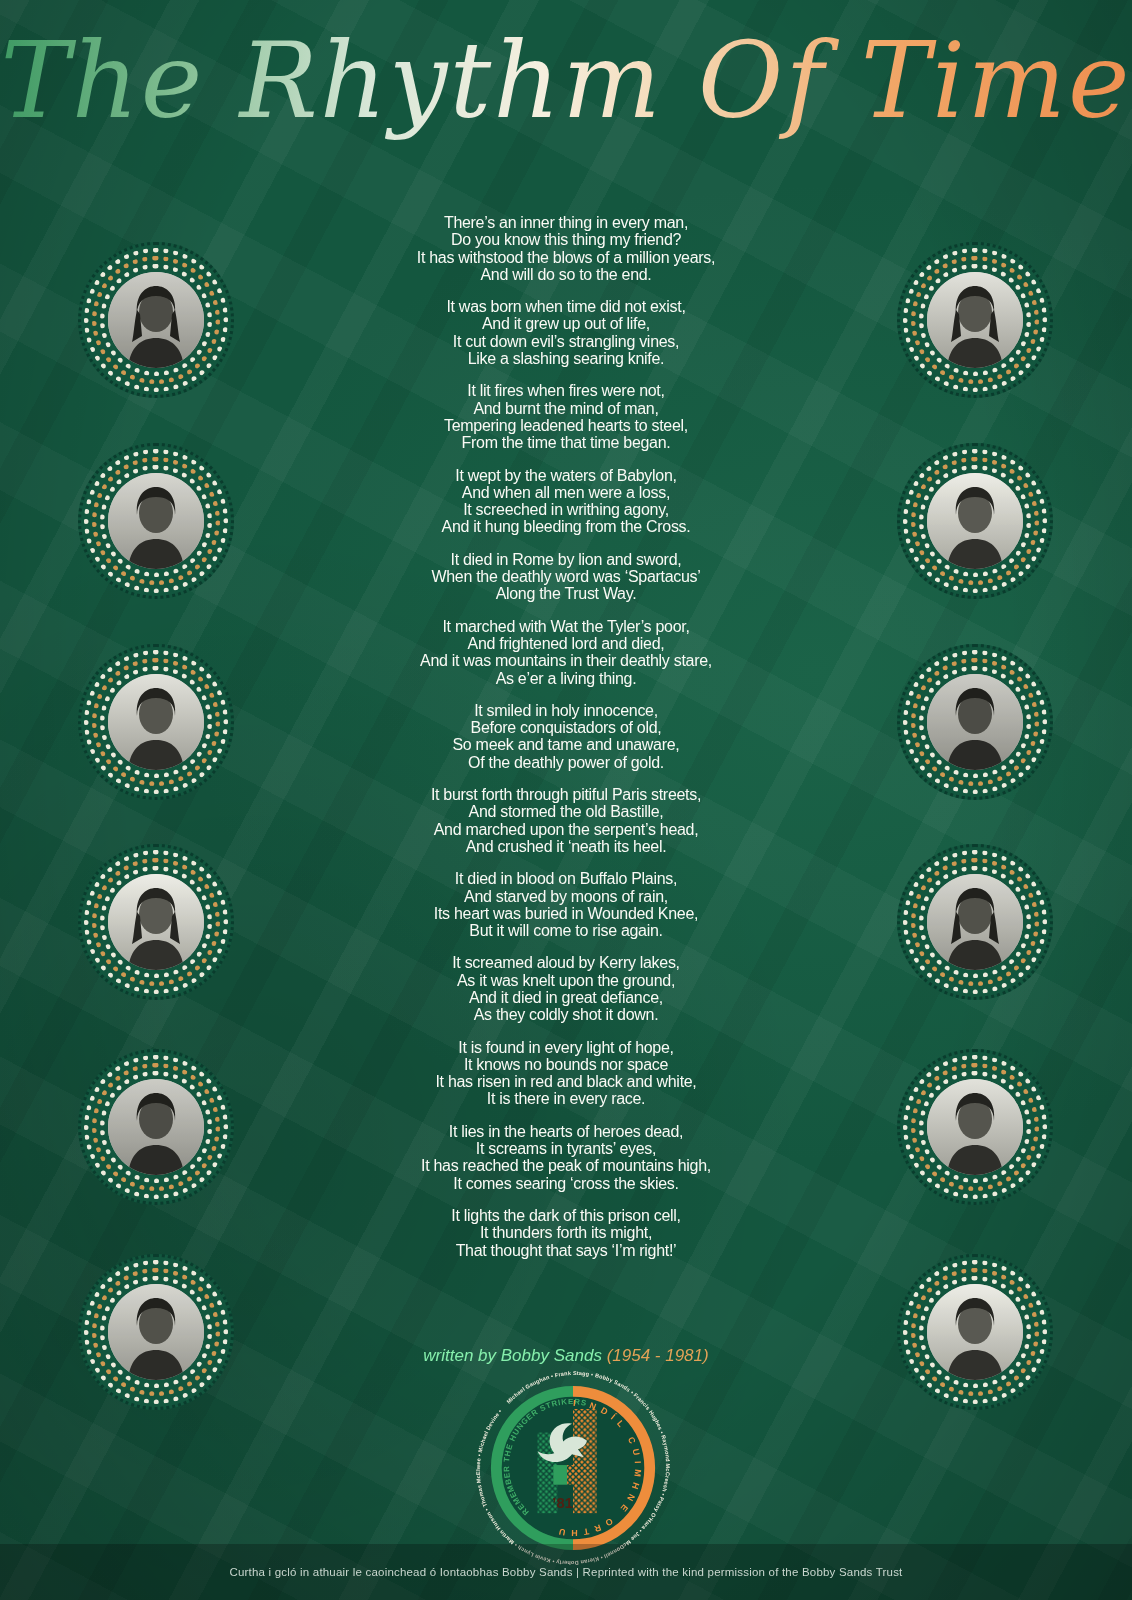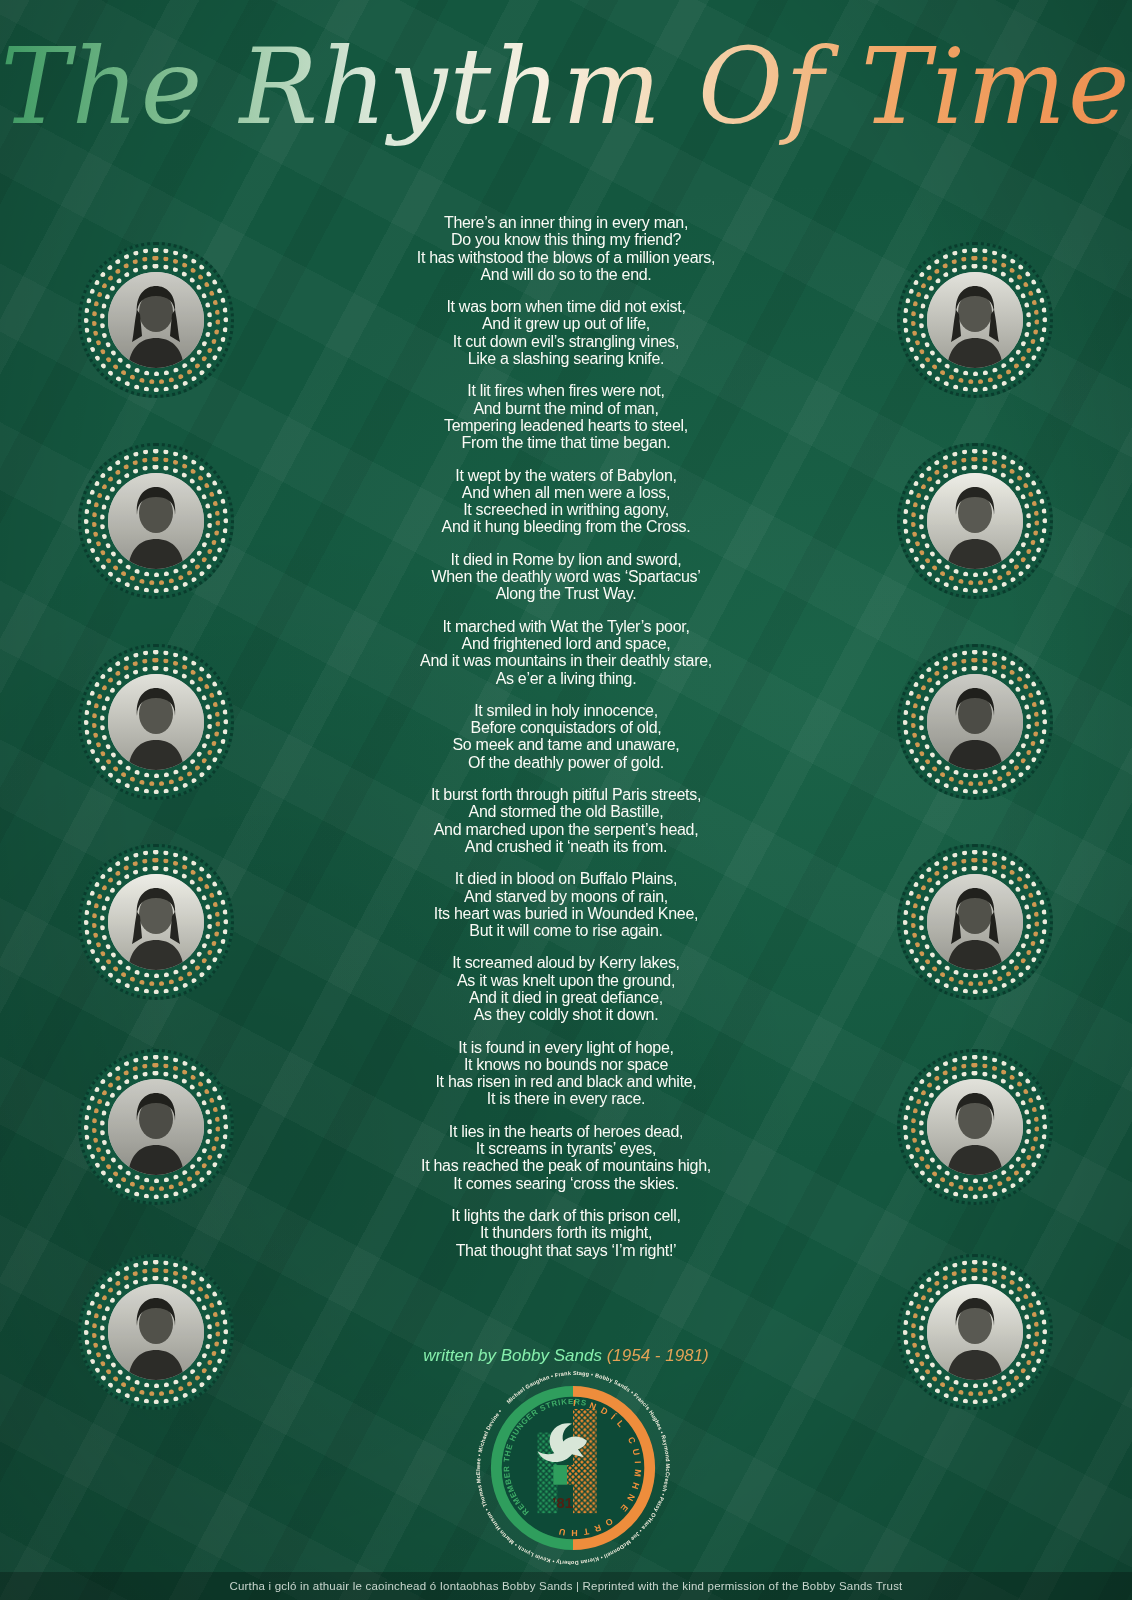--- a/index.html
+++ b/index.html
@@ -15,21 +15,21 @@
       repeating-linear-gradient(118deg, rgba(255,255,255,0.04) 0 26px, transparent 26px 70px, rgba(0,0,0,0.06) 70px 96px, transparent 96px 150px),
       repeating-linear-gradient(28deg, rgba(255,255,255,0.03) 0 60px, transparent 60px 140px),
       radial-gradient(900px 700px at 72% 42%, rgba(45,130,95,0.28), transparent 70%),
       radial-gradient(800px 900px at 22% 72%, rgba(0,0,0,0.16), transparent 70%);
   }
   .vignette{
     position:absolute;inset:0;pointer-events:none;
     background:radial-gradient(ellipse at 50% 42%, transparent 55%, rgba(0,0,0,0.22) 100%);
   }
   .title{
-    position:absolute;top:20px;left:0;right:0;margin:0;text-align:center;
+    position:absolute;top:14px;left:0;right:0;margin:0;text-align:center;
     font:italic 104px/1.3 "DejaVu Serif",serif;letter-spacing:2px;
     background:linear-gradient(90deg,#3E9A63 0%,#7FBC90 15%,#D9E7D8 33%,#F5EFDF 48%,#F4D8B4 60%,#F1A768 78%,#EE8F50 100%);
     -webkit-background-clip:text;background-clip:text;color:transparent;
   }
   .poem{
     position:absolute;top:214px;left:286px;width:560px;text-align:center;
     color:#FAFAF5;font-weight:normal;font-size:16px;line-height:17.3px;letter-spacing:-0.3px;
   }
   .stanza{margin:0 0 15px 0;}
   .attribution{
@@ -49,21 +49,21 @@
   .med .photo{position:absolute;inset:30px;border-radius:50%;overflow:hidden;background:#C9C9C2;}
   .med .photo svg{width:100%;height:100%;display:block;}
   .col-left{left:78px;} .col-right{left:897px;}
   .row-1{top:242px}.row-2{top:443px}.row-3{top:644px}.row-4{top:844px}.row-5{top:1049px}.row-6{top:1254px}
   .med:nth-of-type(odd) .photo svg{filter:brightness(0.93);}
   
   .emblem{position:absolute;left:455px;top:1350px;width:236px;height:236px;}
   .emblem text{font-family:"Liberation Sans",sans-serif;}
   
   .footer{
-    position:absolute;left:0;right:0;bottom:0;height:28px;
+    position:absolute;left:0;right:0;bottom:0;height:56px;
     background:rgba(0,0,0,0.25);
     display:flex;align-items:center;justify-content:center;
     color:#C9D6CE;font-size:11.5px;letter-spacing:0.2px;
   }
 </style>
 </head>
 <body>
 
 <div class="poster">
   <div class="bg-texture"></div>
@@ -96,35 +96,35 @@
         <div>It screeched in writhing agony,</div>
         <div>And it hung bleeding from the Cross.</div>
       </div>
       <div class="stanza">
         <div>It died in Rome by lion and sword,</div>
         <div>When the deathly word was ‘Spartacus’</div>
         <div>Along the Trust Way.</div>
       </div>
       <div class="stanza">
         <div>It marched with Wat the Tyler’s poor,</div>
-        <div>And frightened lord and space,</div>
+        <div>And frightened lord and died,</div>
         <div>And it was mountains in their deathly stare,</div>
         <div>As e’er a living thing.</div>
       </div>
       <div class="stanza">
         <div>It smiled in holy innocence,</div>
         <div>Before conquistadors of old,</div>
         <div>So meek and tame and unaware,</div>
         <div>Of the deathly power of gold.</div>
       </div>
       <div class="stanza">
         <div>It burst forth through pitiful Paris streets,</div>
         <div>And stormed the old Bastille,</div>
         <div>And marched upon the serpent’s head,</div>
-        <div>And crushed it ‘neath its from.</div>
+        <div>And crushed it ‘neath its heel.</div>
       </div>
       <div class="stanza">
         <div>It died in blood on Buffalo Plains,</div>
         <div>And starved by moons of rain,</div>
         <div>Its heart was buried in Wounded Knee,</div>
         <div>But it will come to rise again.</div>
       </div>
       <div class="stanza">
         <div>It screamed aloud by Kerry lakes,</div>
         <div>As it was knelt upon the ground,</div>

